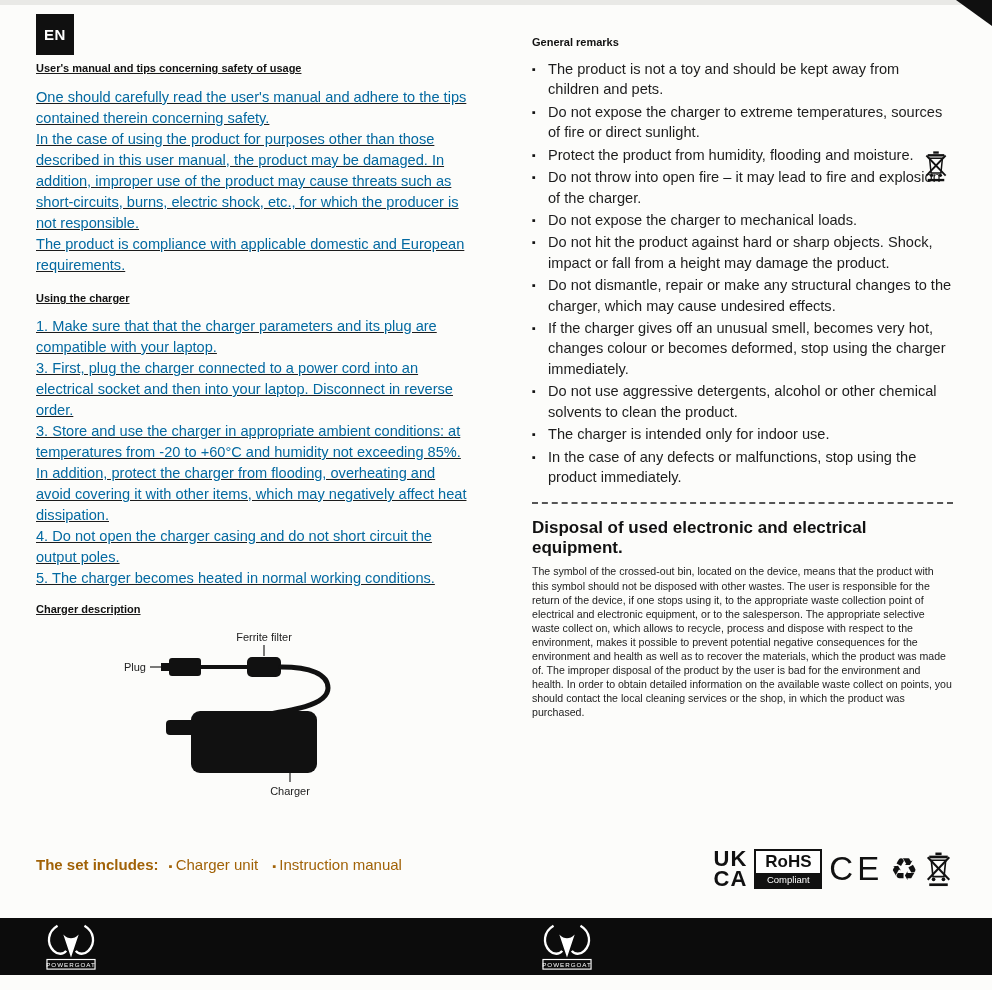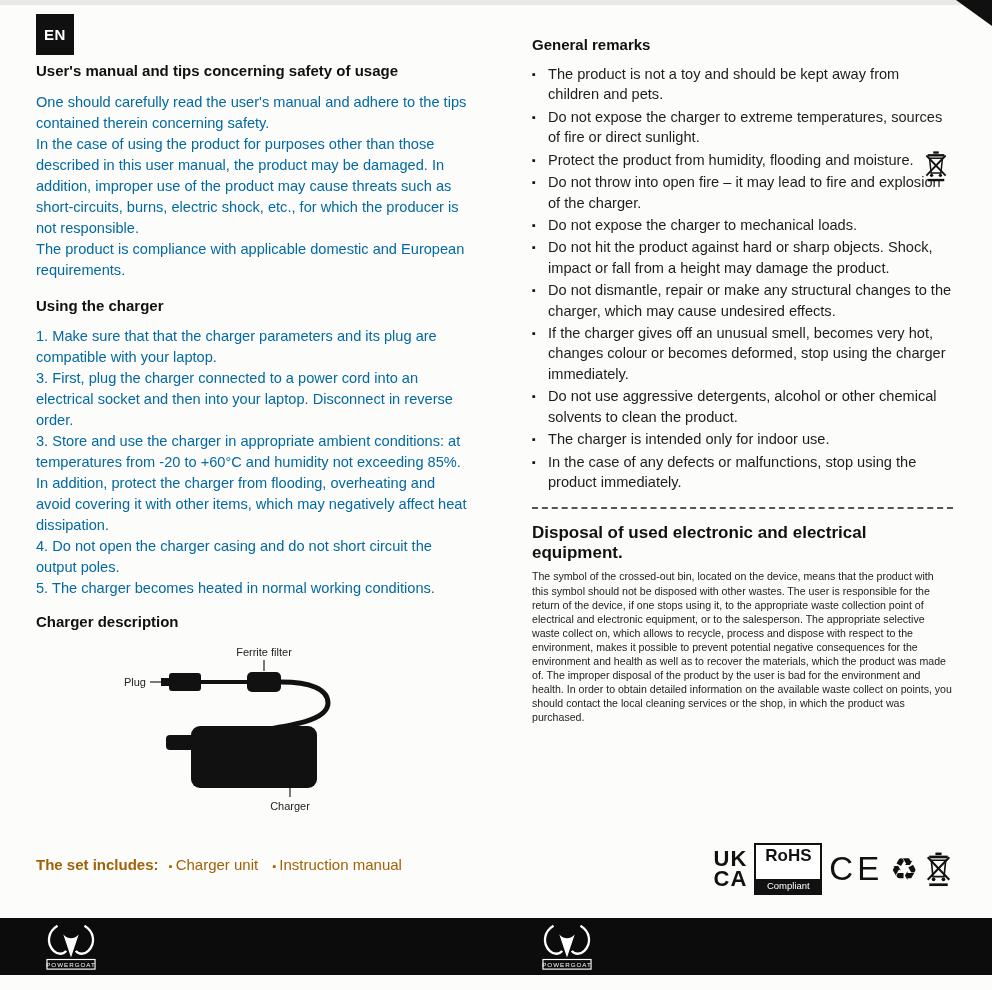--- a/index.html
+++ b/index.html
@@ -9,23 +9,23 @@
     background:#fcfcfa; color:#1c1c1c; overflow:hidden;
   }
   .top-edge { position:absolute; left:0; top:0; width:100%; height:5px; background:#e9e9e6; }
   .corner { position:absolute; right:0; top:0; width:36px; height:26px;
     background:#101010; clip-path:polygon(0 0,100% 0,100% 100%); }
   .en-badge {
     position:absolute; left:36px; top:14px; width:38px; height:41px;
     background:#101010; color:#fff; font-weight:bold; font-size:15px;
     display:flex; align-items:center; justify-content:center; letter-spacing:.5px;
   }
-  .col-left  { position:absolute; left:36px;  top:62px; width:433px; }
+  .col-left  { position:absolute; left:36px;  top:62px; width:433px;text-decoration:underline; }
   .col-right { position:absolute; left:532px; top:36px; width:421px; }
-  h2.sec { font-size:15px; font-weight:bold; color:#111; }
+  h2.sec { font-size:11px; font-weight:bold; color:#111; }
   .col-left h2.title { margin-bottom:13px; }
   .col-left h2.mid   { margin-top:16px; margin-bottom:12px; }
   .col-left h2.desc  { margin-top:14px; margin-bottom:6px; }
   .col-right h2.sec  { margin-bottom:11px; }
   .bodytext p { font-size:14.6px; line-height:1.44; color:#0369a1; }
   ul.remarks { list-style:none; }
   ul.remarks li {
     position:relative; padding-left:16px; font-size:14.6px; line-height:1.40;
     color:#1d1d1d; margin-bottom:2px;
   }
@@ -41,21 +41,21 @@
   .set-includes .lbl { font-weight:bold; margin-right:6px; }
   .set-includes .set-item { margin-right:10px; }
   .set-includes .set-item::before { content:"▪ "; font-size:11px; }
   .margin-bin { position:absolute; left:924px; top:150px; }
   .badges-row {
     position:absolute; top:843px; right:40px; height:52px;
     display:flex; align-items:center; gap:7px;
   }
   .ukca { font-weight:bold; font-size:22px; line-height:.92; color:#111; letter-spacing:1px; }
   .rohs { border:2.5px solid #111; width:68px; text-align:center; background:#fff; }
-  .rohs .rohs-t { font-weight:bold; font-size:17px; color:#111; padding:1px 0 12px; }
+  .rohs .rohs-t { font-weight:bold; font-size:17px; color:#111; padding:1px 0 0; }
   .rohs .rohs-s { background:#111; color:#fff; font-size:9.5px; padding:1.5px 0 2px; margin-top:1px; }
   .ce { font-size:33px; color:#111; letter-spacing:4px; font-weight:400; }
   .recycle { font-size:31px; color:#111; line-height:1; }
   .footer-bar { position:absolute; left:0; top:918px; width:100%; height:57px; background:#0c0c0c; }
   .goat { position:absolute; top:4px; }
   .goat.g1 { left:40px; } .goat.g2 { left:536px; }
 </style>
 </head>
 <body>
 

